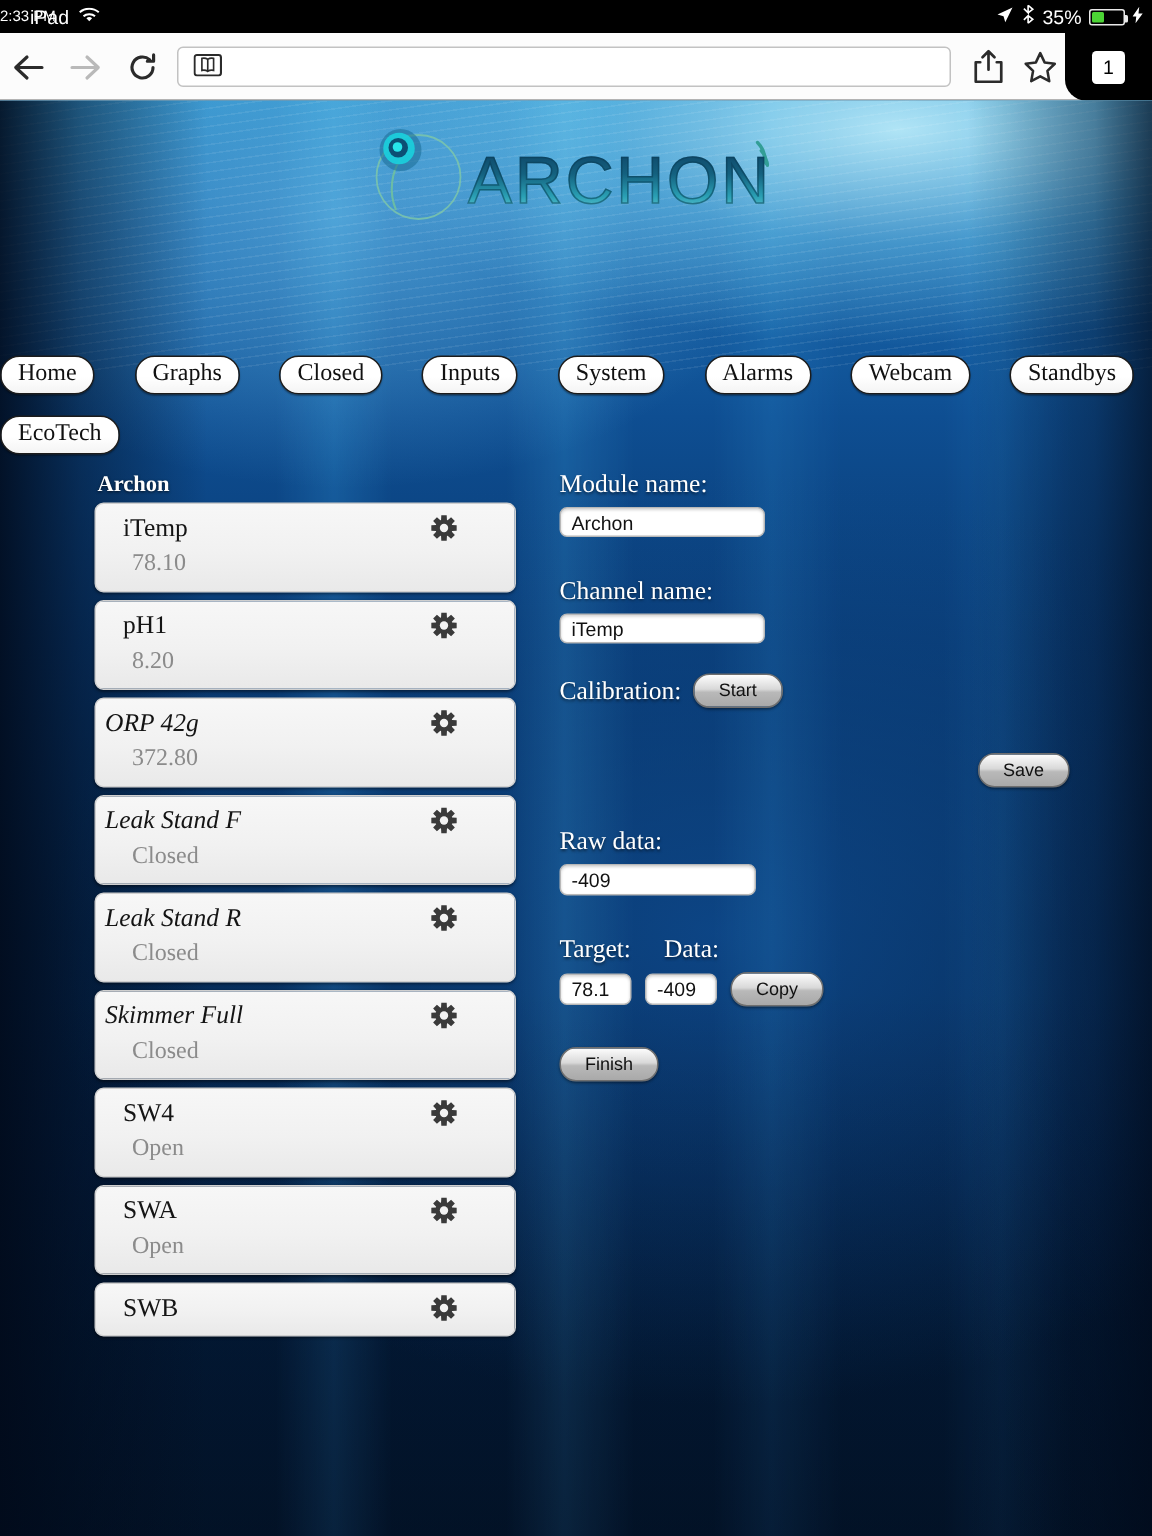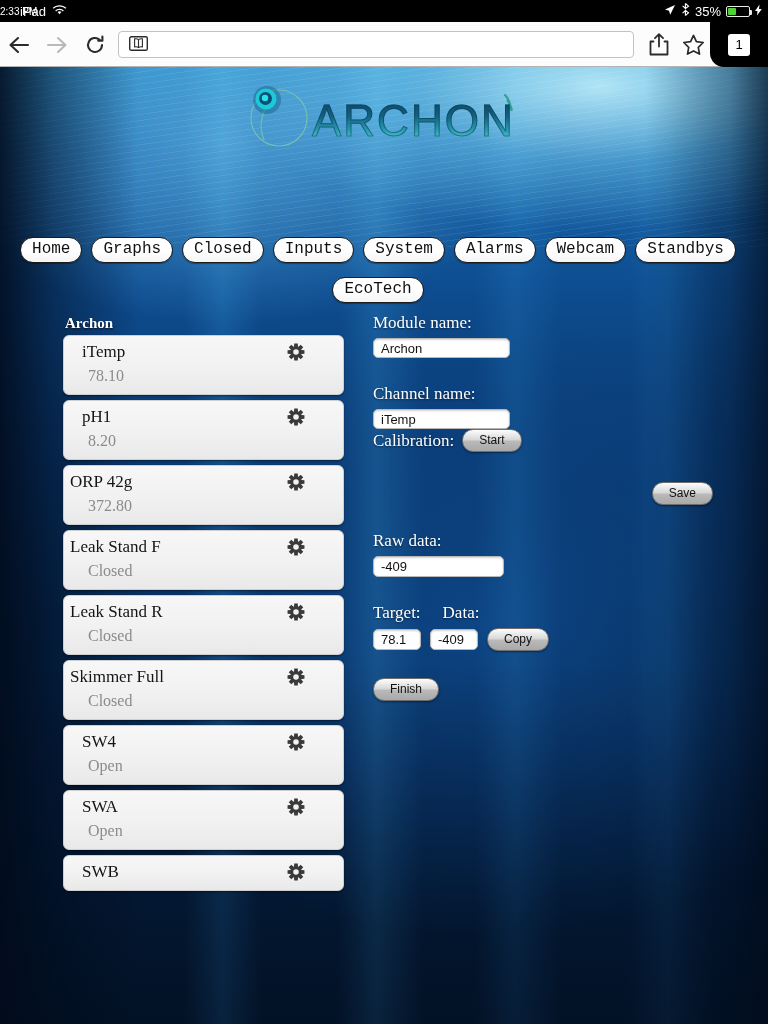--- a/index.html
+++ b/index.html
@@ -97,21 +97,21 @@
   #logo-text{
     position:absolute; left:78px; top:16px;
     font-family:"Liberation Sans", sans-serif; font-size:44px; letter-spacing:2px;
     font-weight:400;
     background:linear-gradient(180deg,#0d3f62 0%, #14617f 40%, #2aa0b4 70%, #7fd9dd 100%);
     -webkit-background-clip:text; background-clip:text; color:transparent;
     -webkit-text-stroke:1px rgba(10,60,85,.55);
   }
 
   
-  #nav1, #nav2{ position:absolute; width:756px; display:flex; justify-content:center; gap:9px;font-family:Liberation Mono, monospace; }
+  #nav1, #nav2{ position:absolute; width:756px; display:flex; justify-content:space-between; gap:9px; }
   #nav1{ top:170px; } #nav2{ top:210px; }
   .pill{
     background:linear-gradient(180deg,#ffffff 0%,#ffffff 55%,#f4f4f4 100%);
     border:1px solid #1c1c1c; border-radius:14px;
     padding:2px 11px 3px; font-size:16px; color:#111; line-height:1.18;
     box-shadow:0 1px 1px rgba(0,0,0,.35); cursor:pointer; white-space:nowrap;
   }
 
   
   #list{ position:absolute; left:63px; top:246px; width:281px; }
@@ -120,21 +120,21 @@
     text-shadow:0 1px 2px rgba(0,0,0,.7);
   }
   .card{
     background:linear-gradient(180deg,#f7f7f7 0%,#f1f1f1 55%,#e9e9e9 100%);
     border:1px solid #cfcfcf; border-radius:6px; position:relative;
     margin-bottom:5px; box-shadow:0 1px 2px rgba(0,0,0,.45);
   }
   .card.tall{ height:60px; }
   .card.short{ height:36px; }
   .card-title{ position:absolute; left:18px; top:6px; font-size:17px; color:#141414; }
-  .card-title.flush{ left:6px; }
+  .card-title.flush{ left:6px;font-style:italic; }
   .card-value{ position:absolute; left:24px; top:31px; font-size:16px; color:#8b8b8b; }
   .gear{ position:absolute; right:38px; top:7px; width:18px; height:18px; cursor:pointer; }
 
   
   #form{ position:absolute; left:373px; top:246px; width:340px; color:#fff; }
   .flabel{ font-size:17px; color:#fff; text-shadow:0 1px 2px rgba(0,0,0,.55); }
   .tinput{
     background:#fff; border:1px solid #b8b8b8; border-radius:5px;
     font-family:"Liberation Sans", sans-serif; font-size:13px; color:#111;
     padding:3px 7px; outline:none; box-shadow:inset 0 1px 2px rgba(0,0,0,.18);
@@ -142,21 +142,21 @@
   #module-input, #channel-input{ width:137px; height:20px; margin-top:5px; }
   #raw-input{ width:131px; height:21px; margin-top:5px; }
   .sm-input{ width:48px; height:21px; }
   .gbtn{
     display:inline-block; background:linear-gradient(180deg,#fdfdfd 0%,#d9d9d9 45%,#b9b9b9 55%,#a9a9a9 100%);
     border:1px solid #6e6e6e; border-radius:11px; color:#111;
     font-family:"Liberation Sans", sans-serif; font-size:12px;
     padding:3px 16px 4px; cursor:pointer; box-shadow:0 1px 2px rgba(0,0,0,.45);
   }
   .row{ display:flex; align-items:center; }
-  #r-calib{ gap:8px; }
+  #r-calib{ margin-top:20px; gap:8px; }
   #r-save{ margin-top:30px;justify-content:flex-end; }
   #r-raw-label{ margin-top:26px; }
   #r-td-labels{ margin-top:26px; gap:22px; }
   #r-td-fields{ margin-top:5px; gap:9px; }
   #r-finish{ margin-top:27px; }
   #channel-label{ margin-top:26px; }
 </style>
 </head>
 <body>
 

